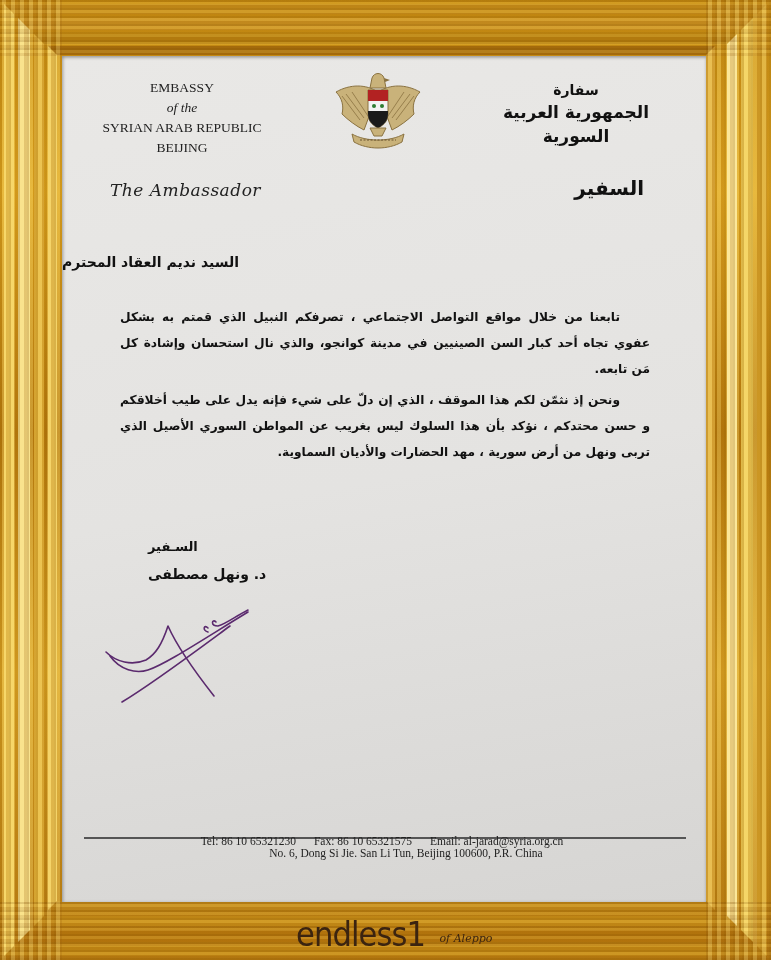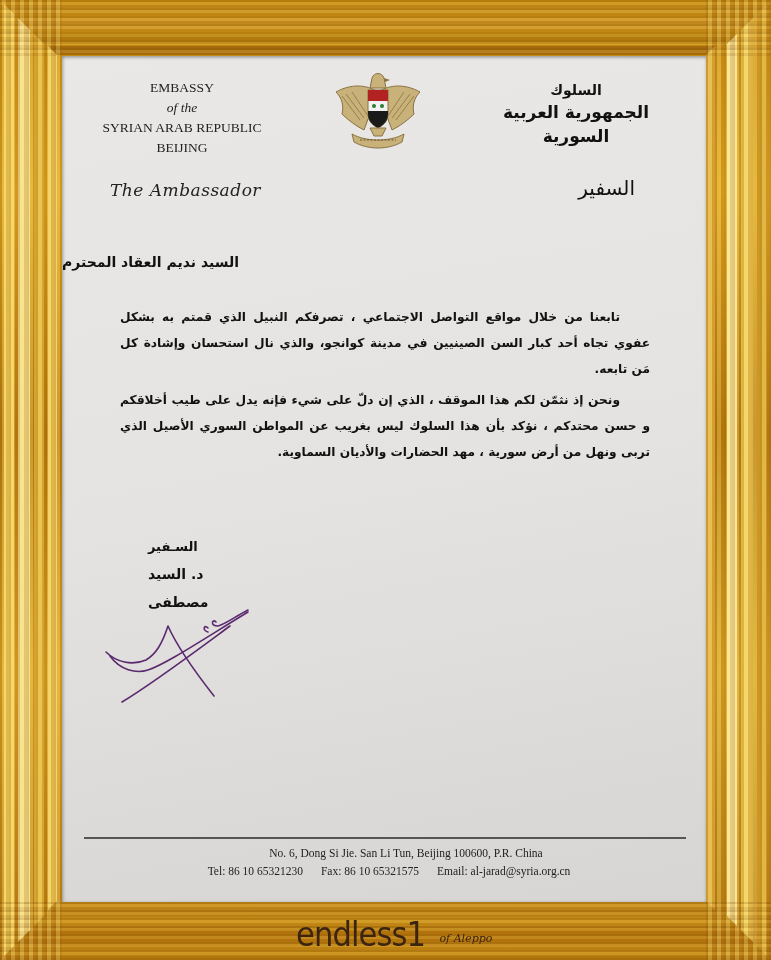--- a/index.html
+++ b/index.html
@@ -64,22 +64,22 @@
     position: absolute; left: 268px; top: 14px; width: 96px; height: 88px;
   }
   .head-right {
     position: absolute; right: 30px; top: 24px; width: 200px; text-align: center;
     direction: rtl; font-family: "DejaVu Sans", sans-serif; color: #111;
   }
   .head-right .ar-small { display: block; font-size: 14px; font-weight: bold; line-height: 20px; }
   .head-right .ar-big { display: block; font-size: 17px; font-weight: bold; line-height: 24px; letter-spacing: -0.5px; }
   .head-right .ar-city { display: block; font-size: 15px; font-weight: bold; line-height: 22px; }
   .ambassador-ar {
-    position: absolute; right: 71px; top: 120px; direction: rtl;
-    font-family: "DejaVu Sans", sans-serif; font-size: 20px; font-weight: normal; color: #111;
+    position: absolute; right: 62px; top: 120px; direction: rtl;
+    font-family: "DejaVu Sans", sans-serif; font-size: 20px; font-weight: bold; color: #111;
   }
   .salutation {
     position: absolute; left: 0; width: 748px; top: 198px; text-align: left; direction: rtl;
     font-family: "DejaVu Sans", sans-serif; font-size: 14px; font-weight: bold; color: #111;
   }
   .body-text {
     position: absolute; right: 56px; width: 530px; direction: rtl; text-align: justify;
     font-family: "DejaVu Sans", sans-serif; font-size: 12.2px; font-weight: bold; line-height: 26px; color: #111;
   }
   .body-text.p1 { top: 248px; }
@@ -93,21 +93,21 @@
   .sign-name { display: block; font-size: 14px; line-height: 28px; text-align: left; }
   .signature { position: absolute; left: 40px; top: 548px; width: 150px; height: 100px; }
   .footer-rule {
     position: absolute; left: 22px; top: 781px; width: 602px; height: 2px; background: #555;
   }
   .footer {
     position: absolute; left: 0; width: 644px; text-align: center;
     font-family: "Liberation Serif", serif; font-size: 11.5px; color: #222; line-height: 18px;
   }
   .footer.l1 { top: 788px; left: 22px; }
-  .footer.l2 { top: 806px; left: -2px; margin-left: 7px; }
+  .footer.l2 { top: 776px; left: -2px; }
   .footer .sep { display: inline-block; width: 18px; }
   .watermark {
     position: absolute; left: 296px; top: 904px; height: 52px;
     display: flex; align-items: flex-end; gap: 6px;
   }
   .wm-main {
     font-family: "DejaVu Sans", sans-serif; font-size: 34px; font-weight: normal;
     color: #3b2410; letter-spacing: -1px; line-height: 44px;
     transform: scaleX(0.9); transform-origin: left bottom;
   }
@@ -164,37 +164,37 @@
       <circle cx="52" cy="36" r="2" fill="#2e7d32"></circle>
 
       <path d="M22 64 C36 72 60 72 74 64 L72 72 C58 80 38 80 24 72 Z" fill="#c9b27a" stroke="#8a7240" stroke-width="1"></path>
       <path d="M30 70 L66 70" stroke="#6b5530" stroke-width="1.2" stroke-dasharray="2 1.5"></path>
 
       <path d="M40 58 L56 58 L52 66 L44 66 Z" fill="#c9b27a" stroke="#8a7240" stroke-width="1"></path>
     </svg>
   </div>
 
   <div class="head-right">
-    <span class="ar-small">السلوك</span>
+    <span class="ar-small">سفارة</span>
     <span class="ar-big">الجمهورية العربية السورية</span>
   </div>
   <div class="ambassador-ar">السفير</div>
 
   <div class="salutation">السيد نديم العقاد المحترم</div>
 
   <div class="body-text p1">
     <p>تابعنا من خلال مواقع التواصل الاجتماعي ، تصرفكم النبيل الذي قمتم به بشكل عفوي تجاه أحد كبار السن الصينيين في مدينة كوانجو، والذي نال استحسان وإشادة كل مَن تابعه.</p>
   </div>
   <div class="body-text p2">
     <p>ونحن إذ نثمّن لكم هذا الموقف ، الذي إن دلّ على شيء فإنه يدل على طيب أخلاقكم و حسن محتدكم ، نؤكد بأن هذا السلوك ليس بغريب عن المواطن السوري الأصيل الذي تربى ونهل من أرض سورية ، مهد الحضارات والأديان السماوية.</p>
   </div>
 
   <div class="sign-block">
     <span class="sign-title">السـفير</span>
-    <span class="sign-name">د. السيد مصطفى</span>
+    <span class="sign-name">د. ونهل مصطفى</span>
   </div>
 
   <svg class="signature" viewBox="0 0 150 100">
     <g fill="none" stroke="#5b2a6e" stroke-width="1.6" stroke-linecap="round" stroke-linejoin="round">
       <path d="M4 48 C14 58 30 62 44 56 C54 50 60 40 66 22 C74 40 90 64 112 92"></path>
       <path d="M8 52 C18 66 34 70 46 66 C64 60 100 36 146 8"></path>
       <path d="M20 98 C50 80 90 50 128 22"></path>
       <path d="M106 24 C102 20 100 26 106 28 M114 18 C110 14 108 22 116 22 C124 20 134 12 146 6"></path>
     </g>
   </svg>

